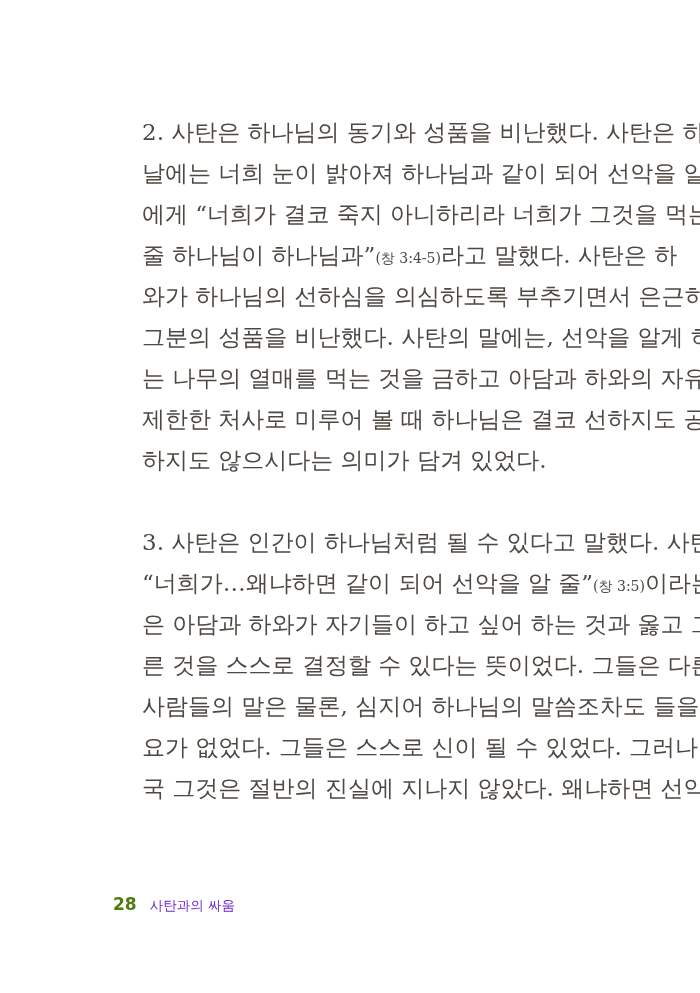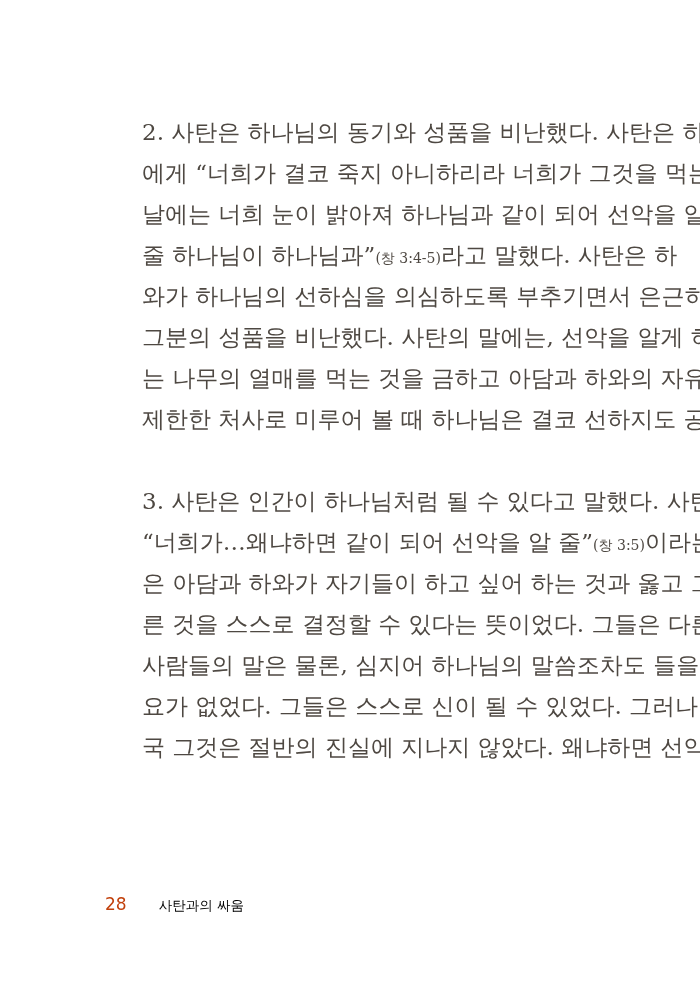--- a/index.html
+++ b/index.html
@@ -46,45 +46,46 @@
     position: absolute;
     left: 105px;
     top: 894px;
     display: flex;
     align-items: baseline;
     gap: 13px;
   }
   .page-number {
     font-family: "DejaVu Sans", "Liberation Sans", sans-serif;
     font-size: 17px;
-    font-weight: 400;
-    color: #c2410c;
+    font-weight: 700;
+    color: #4d7c0f;
+    margin-left: 8px;
   }
   .running-title {
     font-family: "DejaVu Serif", "Liberation Serif", serif;
     font-size: 13.5px;
-    color: #000000;
-    margin-left: 19px;
+    color: #6d28d9;
   }
 </style>
 </head>
 <body>
 
 <div class="page">
 
   <div class="body-text">
       <div class="paragraph">
         <div class="line"><span class="run">2. 사탄은 하나님의 동기와 성품을 비난했다. 사탄은 하와</span></div>
+        <div class="line"><span class="run">날에는 너희 눈이 밝아져 하나님과 같이 되어 선악을 알</span></div>
         <div class="line"><span class="run">에게 “너희가 결코 죽지 아니하리라 너희가 그것을 먹는</span></div>
-        <div class="line"><span class="run">날에는 너희 눈이 밝아져 하나님과 같이 되어 선악을 알</span></div>
         <div class="line"><span class="run">줄 하나님이 하나님과”</span><span class="ref">(창 3:4-5)</span><span class="run">라고 말했다. 사탄은 하</span></div>
         <div class="line"><span class="run">와가 하나님의 선하심을 의심하도록 부추기면서 은근히</span></div>
         <div class="line"><span class="run">그분의 성품을 비난했다. 사탄의 말에는, 선악을 알게 하</span></div>
         <div class="line"><span class="run">는 나무의 열매를 먹는 것을 금하고 아담과 하와의 자유를</span></div>
         <div class="line"><span class="run">제한한 처사로 미루어 볼 때 하나님은 결코 선하지도 공정</span></div>
+        <div class="line last"><span class="run">하지도 않으시다는 의미가 담겨 있었다.</span></div>
       </div>
       <div class="paragraph">
         <div class="line"><span class="run">3. 사탄은 인간이 하나님처럼 될 수 있다고 말했다. 사탄은</span></div>
         <div class="line"><span class="run">“너희가…왜냐하면 같이 되어 선악을 알 줄”</span><span class="ref">(창 3:5)</span><span class="run">이라는</span></div>
         <div class="line"><span class="run">은 아담과 하와가 자기들이 하고 싶어 하는 것과 옳고 그</span></div>
         <div class="line"><span class="run">른 것을 스스로 결정할 수 있다는 뜻이었다. 그들은 다른</span></div>
         <div class="line"><span class="run">사람들의 말은 물론, 심지어 하나님의 말씀조차도 들을 필</span></div>
         <div class="line"><span class="run">요가 없었다. 그들은 스스로 신이 될 수 있었다. 그러나 결</span></div>
         <div class="line last"><span class="run">국 그것은 절반의 진실에 지나지 않았다. 왜냐하면 선악을</span></div>
       </div>

